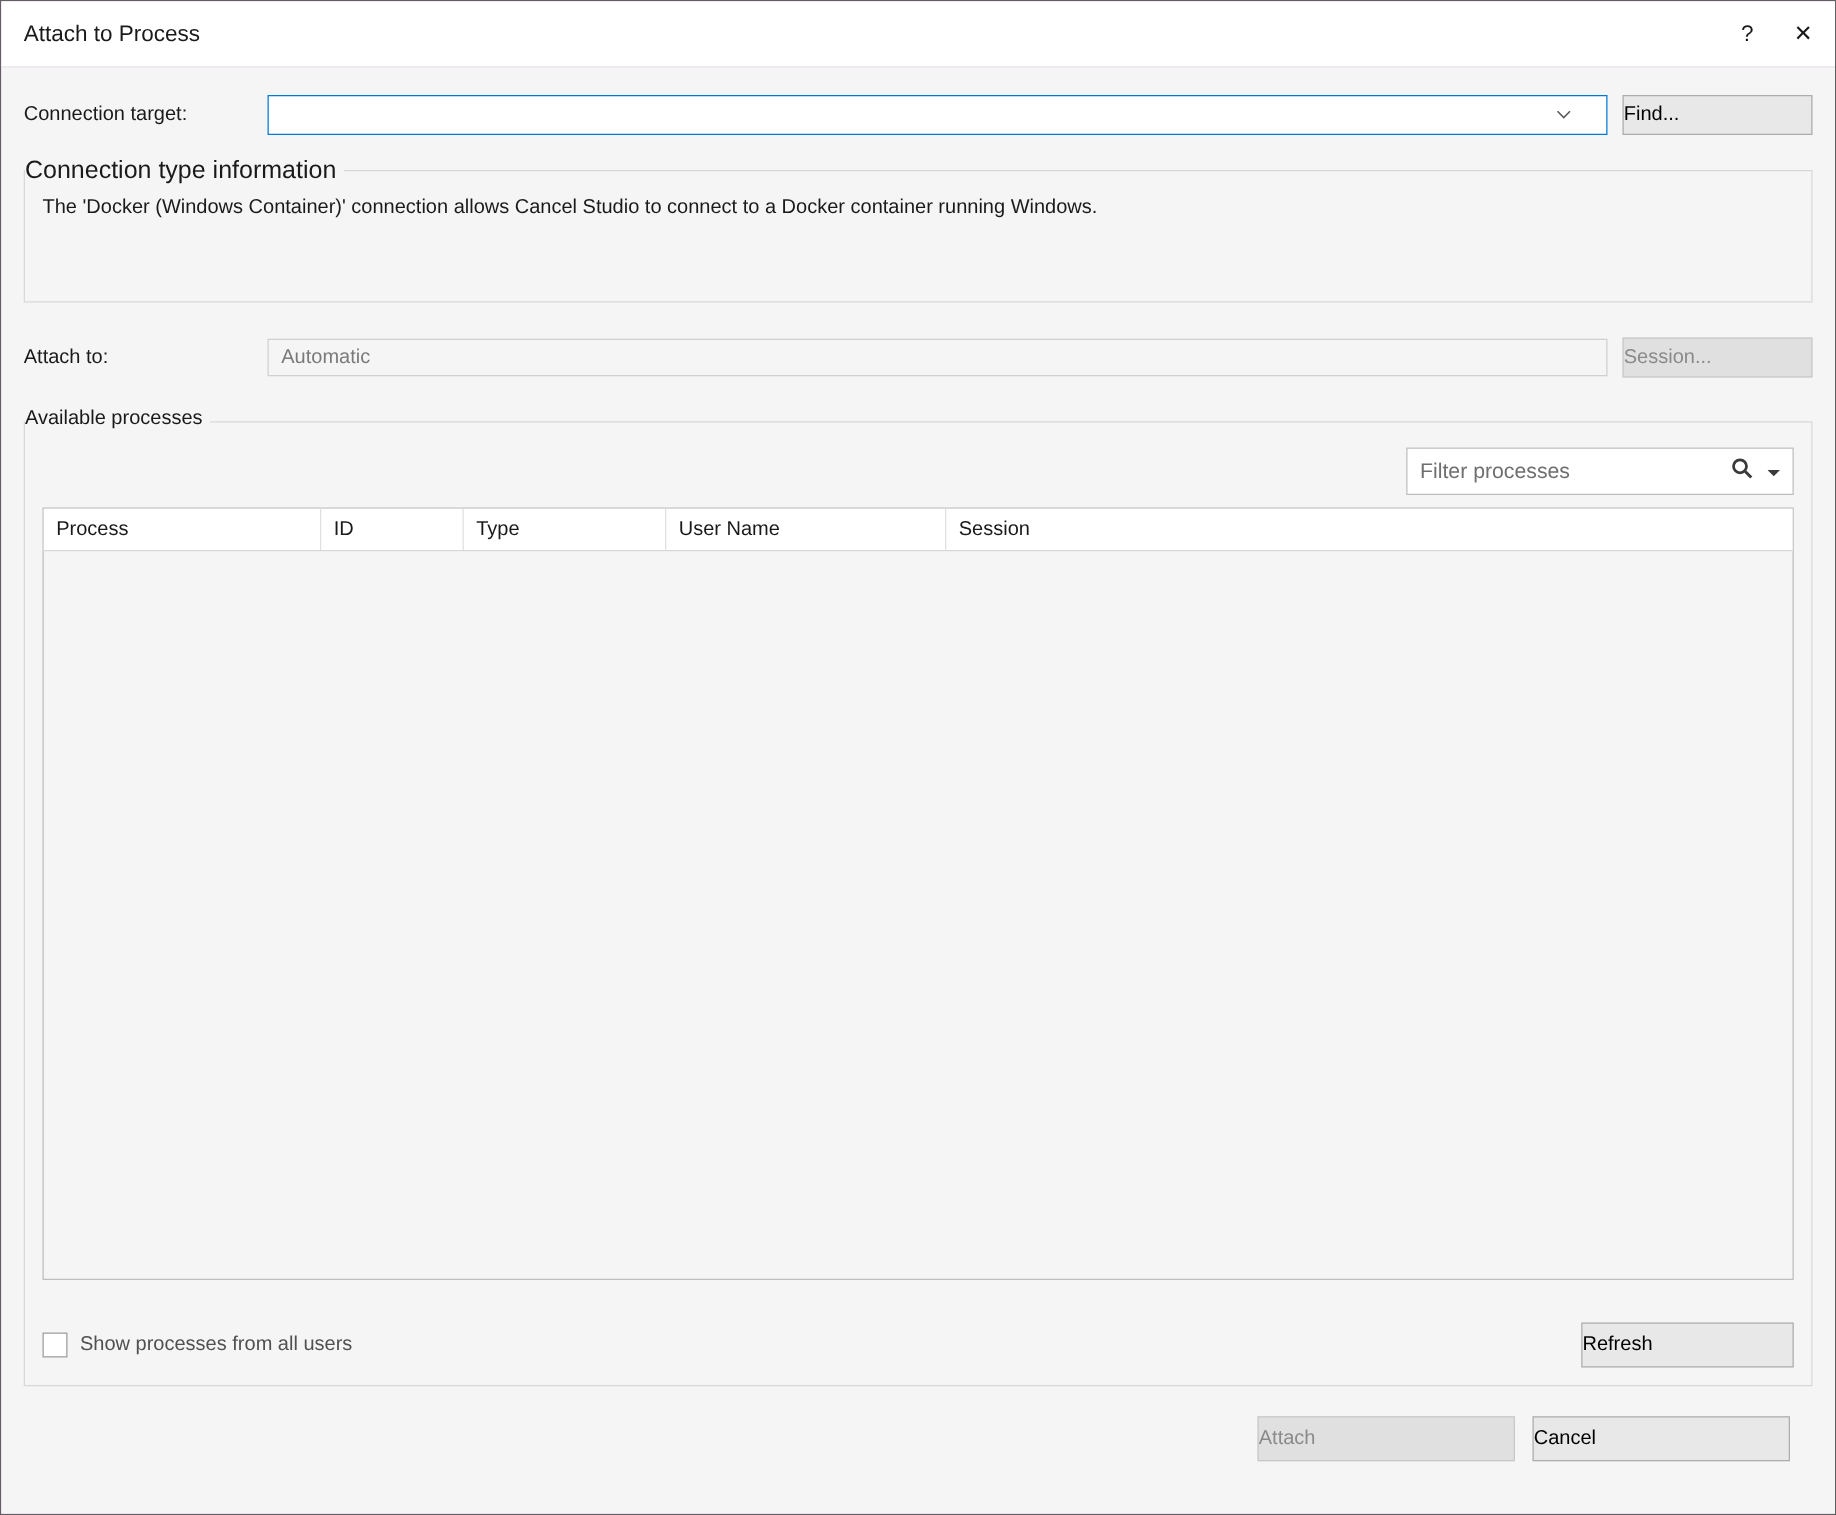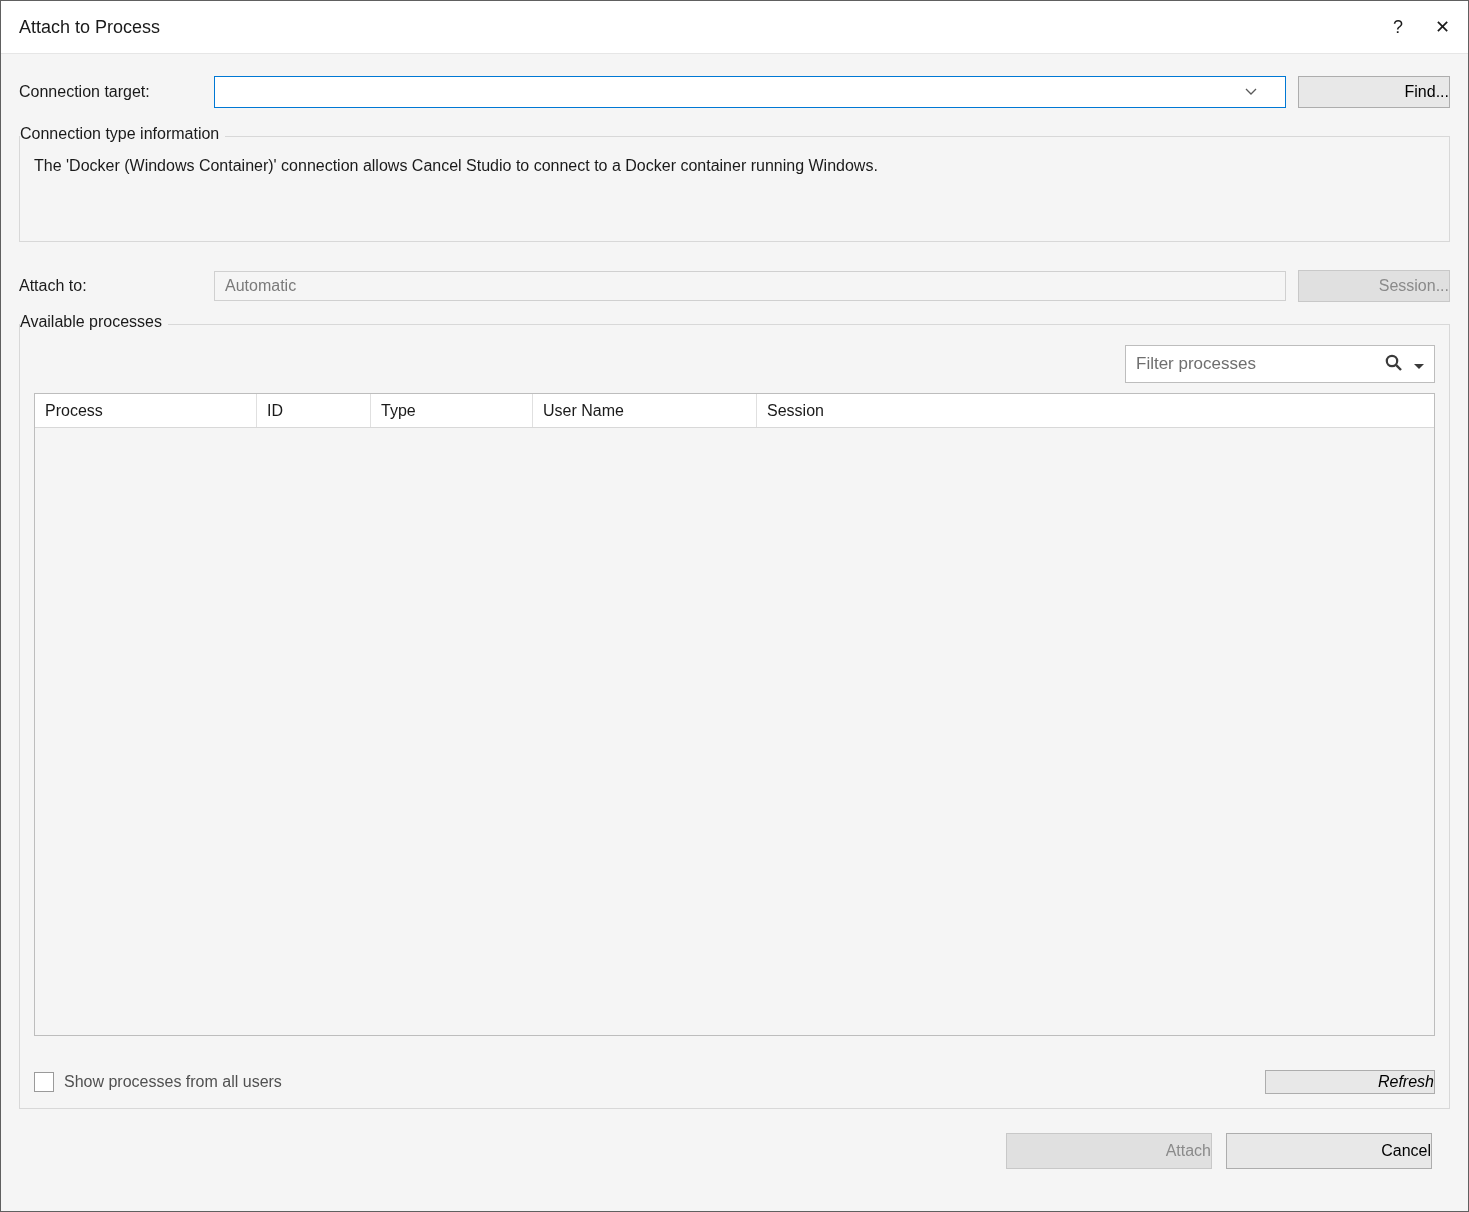--- a/index.html
+++ b/index.html
@@ -90,42 +90,41 @@
     height: 32px;
     min-width: 152px;
     border: 1px solid #adadad;
     background: #e8e8e8;
     font-size: 16px;
     font-family: inherit;
     cursor: default;
     margin-left: 12px;
     display: inline-flex;
     align-items: center;
-    justify-content: flex-end;
-    padding-left: 25px;
+    justify-content: flex-start;
   }
   .btn.disabled {
     color: #8a8a8a;
     background: #e0e0e0;
     border-color: #c8c8c8;
   }
   .fieldset {
     border: 1px solid #d8d8d8;
     border-radius: 0;
     padding: 14px 12px 60px 12px;
     margin: 6px 0 28px 0;
     position: relative;
   }
   .fieldset-legend {
     position: absolute;
     top: -12px;
     left: 0;
     background: #f5f5f5;
     padding: 0 6px 0 0;
-    font-size: 16px;
+    font-size: 20px;
   }
   .info-text {
     font-size: 16px;
     padding: 6px 2px;
   }
   .attach-row .readonly {
     flex: 1;
     height: 30px;
     border: 1px solid #d0d0d0;
     background: #f5f5f5;
@@ -135,20 +134,21 @@
     padding: 0 10px;
     font-size: 16px;
   }
   .avail-fieldset {
     border: 1px solid #d8d8d8;
     padding: 20px 14px 14px 14px;
     position: relative;
     flex: 1;
     display: flex;
     flex-direction: column;
+    margin-top: 13px;
   }
   .avail-legend {
     position: absolute;
     top: -12px;
     left: 0;
     background: #f5f5f5;
     padding: 0 6px 0 0;
     font-size: 16px;
   }
   .filter-row {
@@ -218,22 +218,21 @@
     color: #505050;
   }
   .checkbox-box {
     width: 20px;
     height: 20px;
     border: 1px solid #9a9a9a;
     background: #fff;
   }
   .refresh-btn {
     min-width: 170px;
-    height: 24px;
-    font-style: italic;
+    height: 36px;
   }
   .footer-buttons {
     display: flex;
     justify-content: flex-end;
     padding: 24px 18px;
     gap: 14px;
     background: #f5f5f5;
   }
   .footer-buttons .btn { min-width: 206px; height: 36px; margin-left: 0; }
 </style>

